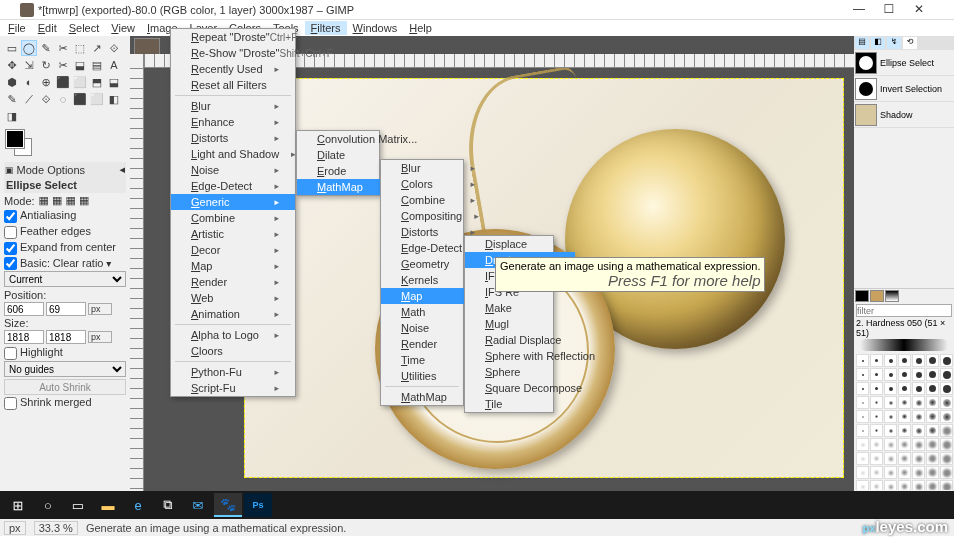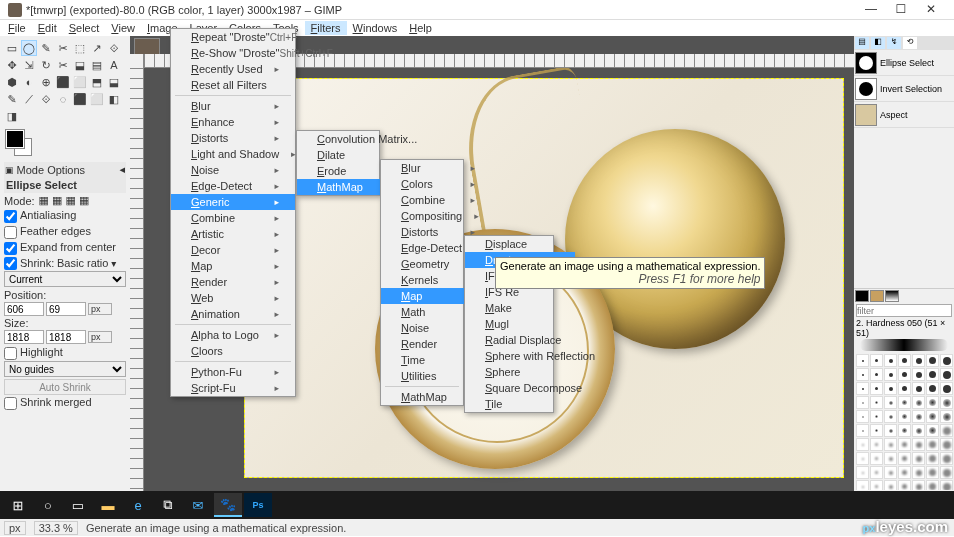--- a/index.html
+++ b/index.html
@@ -1,17 +1,17 @@
 <!DOCTYPE html>
 <html><head>
 <meta charset="utf-8">
 <style>
 * { margin:0; padding:0; box-sizing:border-box; font-family:"Segoe UI",Tahoma,sans-serif; font-size:11px; }
 body { width:954px; height:537px; background:#fff; overflow:hidden; position:relative; }
-.titlebar { height:20px; background:#fff; display:flex; align-items:center; padding:0 8px; border-bottom:1px solid #ddd; }
+.titlebar { height:20px; background:#fff; display:flex; align-items:center; padding:0 20px; border-bottom:1px solid #ddd; }
 .titlebar .icon { width:14px; height:14px; background:#6b5d4f; border-radius:2px; margin-right:4px; }
 .titlebar .title { flex:1; font-size:11px; color:#333; }
 .titlebar .btn { width:30px; height:20px; text-align:center; line-height:18px; font-size:12px; color:#333; }
 .menubar { height:16px; background:#fff; display:flex; align-items:center; padding:0 2px; font-size:11px; color:#333; }
 .menubar span { padding:1px 6px; display:inline-block; }
 .menubar span u { text-decoration:underline; }
 .menubar .active { background:#cce8ff; }
 .main { display:flex; height:482px; background:#535353; }
 .leftpane { width:130px; background:#f0f0f0; display:flex; flex-direction:column; }
 .toolbox { background:#f0f0f0; padding:2px; }
@@ -71,21 +71,21 @@
 .menu .item .arrow { font-size:9px; color:#666; margin-left:12px; }
 .menu .item .sc { color:#666; font-size:10px; }
 .menu .item.hl { background:#3399ff; color:#fff; }
 .menu .item.hl .arrow { color:#fff; }
 .menu .sep { height:1px; background:#ccc; margin:2px 4px; }
 .menu1 { left:170px; top:28px; width:126px; }
 .menu2 { left:296px; top:130px; width:84px; }
 .menu3 { left:380px; top:159px; width:84px; }
 .menu4 { left:464px; top:235px; width:90px; }
 .tooltip { position:absolute; left:495px; top:257px; background:#ffffe1; border:1px solid #888; padding:2px 4px; font-size:10px; z-index:200; }
-.tooltip .sub { font-size:12px; color:#555; text-align:right; font-style:italic; }
+.tooltip .sub { font-size:15px; color:#555; text-align:right; font-style:italic; }
 .statusbar { height:18px; background:#f0f0f0; border-top:1px solid #ccc; display:flex; align-items:center; padding:0 4px; font-size:10px; color:#444; gap:8px; }
 .statusbar .zoom { border:1px solid #ccc; padding:0 4px; }
 .statusbar .msg { flex:1; }
 .taskbar { position:absolute; bottom:18px; left:0; right:0; height:28px; background:#1a1a1a; display:flex; align-items:center; padding:0 4px; gap:2px; }
 .taskbar .tb { width:28px; height:24px; display:flex; align-items:center; justify-content:center; color:#fff; font-size:13px; }
 .taskbar .tb.win { color:#fff; }
 .watermark { position:absolute; right:6px; bottom:2px; color:#fff; font-size:15px; font-weight:bold; text-shadow:0 0 3px rgba(0,0,0,0.8); z-index:300; }
 </style>
 </head>
 <body>
@@ -157,21 +157,21 @@
     <div class="opts">
       <div style="display:flex;align-items:center;background:#e8e8e8;padding:1px"><span style="font-size:9px">▣</span>&nbsp;<span>Mode Options</span><span style="margin-left:auto">◂</span></div>
       <div class="hdr">Ellipse Select</div>
       <div class="row">
           <span>Mode:</span>
         <span style="margin-left:4px">▦ ▦ ▦ ▦</span>
         </div>
       <label><input type="checkbox" checked="" style=""><span>Antialiasing</span></label>
       <label><input type="checkbox" style=""><span>Feather edges</span></label>
       <label><input type="checkbox" checked="" style=""><span>Expand from center</span></label>
-      <label><input type="checkbox" checked="" style=""><span>Shrink:</span> <span>Basic ratio</span> ▾</label>
+      <label><input type="checkbox" checked="" style=""><span>Basic:</span> <span>Clear ratio</span> ▾</label>
       <select><option>Current</option></select>
       <div style="margin-top:2px">Position:</div>
       <div class="row">
           <input type="text" value="606" style="">
           <input type="text" style="margin-left: 2px;" value="69">
           <span class="unit">px</span>
         </div>
       <div>Size:</div>
       <div class="row">
           <input type="text" value="1818" style="">
@@ -227,21 +227,21 @@
           <div class="name">Ellipse Select</div>
         </div>
         <div class="layer">
           <div class="thumb" style="background: rgb(255, 255, 255);">
             <div style="width:14px;height:14px;border-radius:50%;background:#000;margin:3px auto"></div>
           </div>
           <div class="name">Invert Selection</div>
         </div>
         <div class="layer">
           <div class="thumb" style="background: rgb(216, 200, 160);"></div>
-          <div class="name">Aspect</div>
+          <div class="name">Shadow</div>
         </div>
       </div>
     <div class="brushpane">
       <div class="brushtabs">
         <div class="bt" style="background:#000"></div>
         <div class="bt" style="background:#c8a060"></div>
         <div class="bt" style="background:linear-gradient(#000,#fff)"></div>
       </div>
       <input type="text" style="width: calc(100% - 4px); margin: 1px 2px; height: 13px; font-size: 9px; border: 1px solid rgb(170, 170, 170);" placeholder="filter">
       <div style="font-size:9px;padding:0 2px">2. Hardness 050 (51 × 51)</div>

